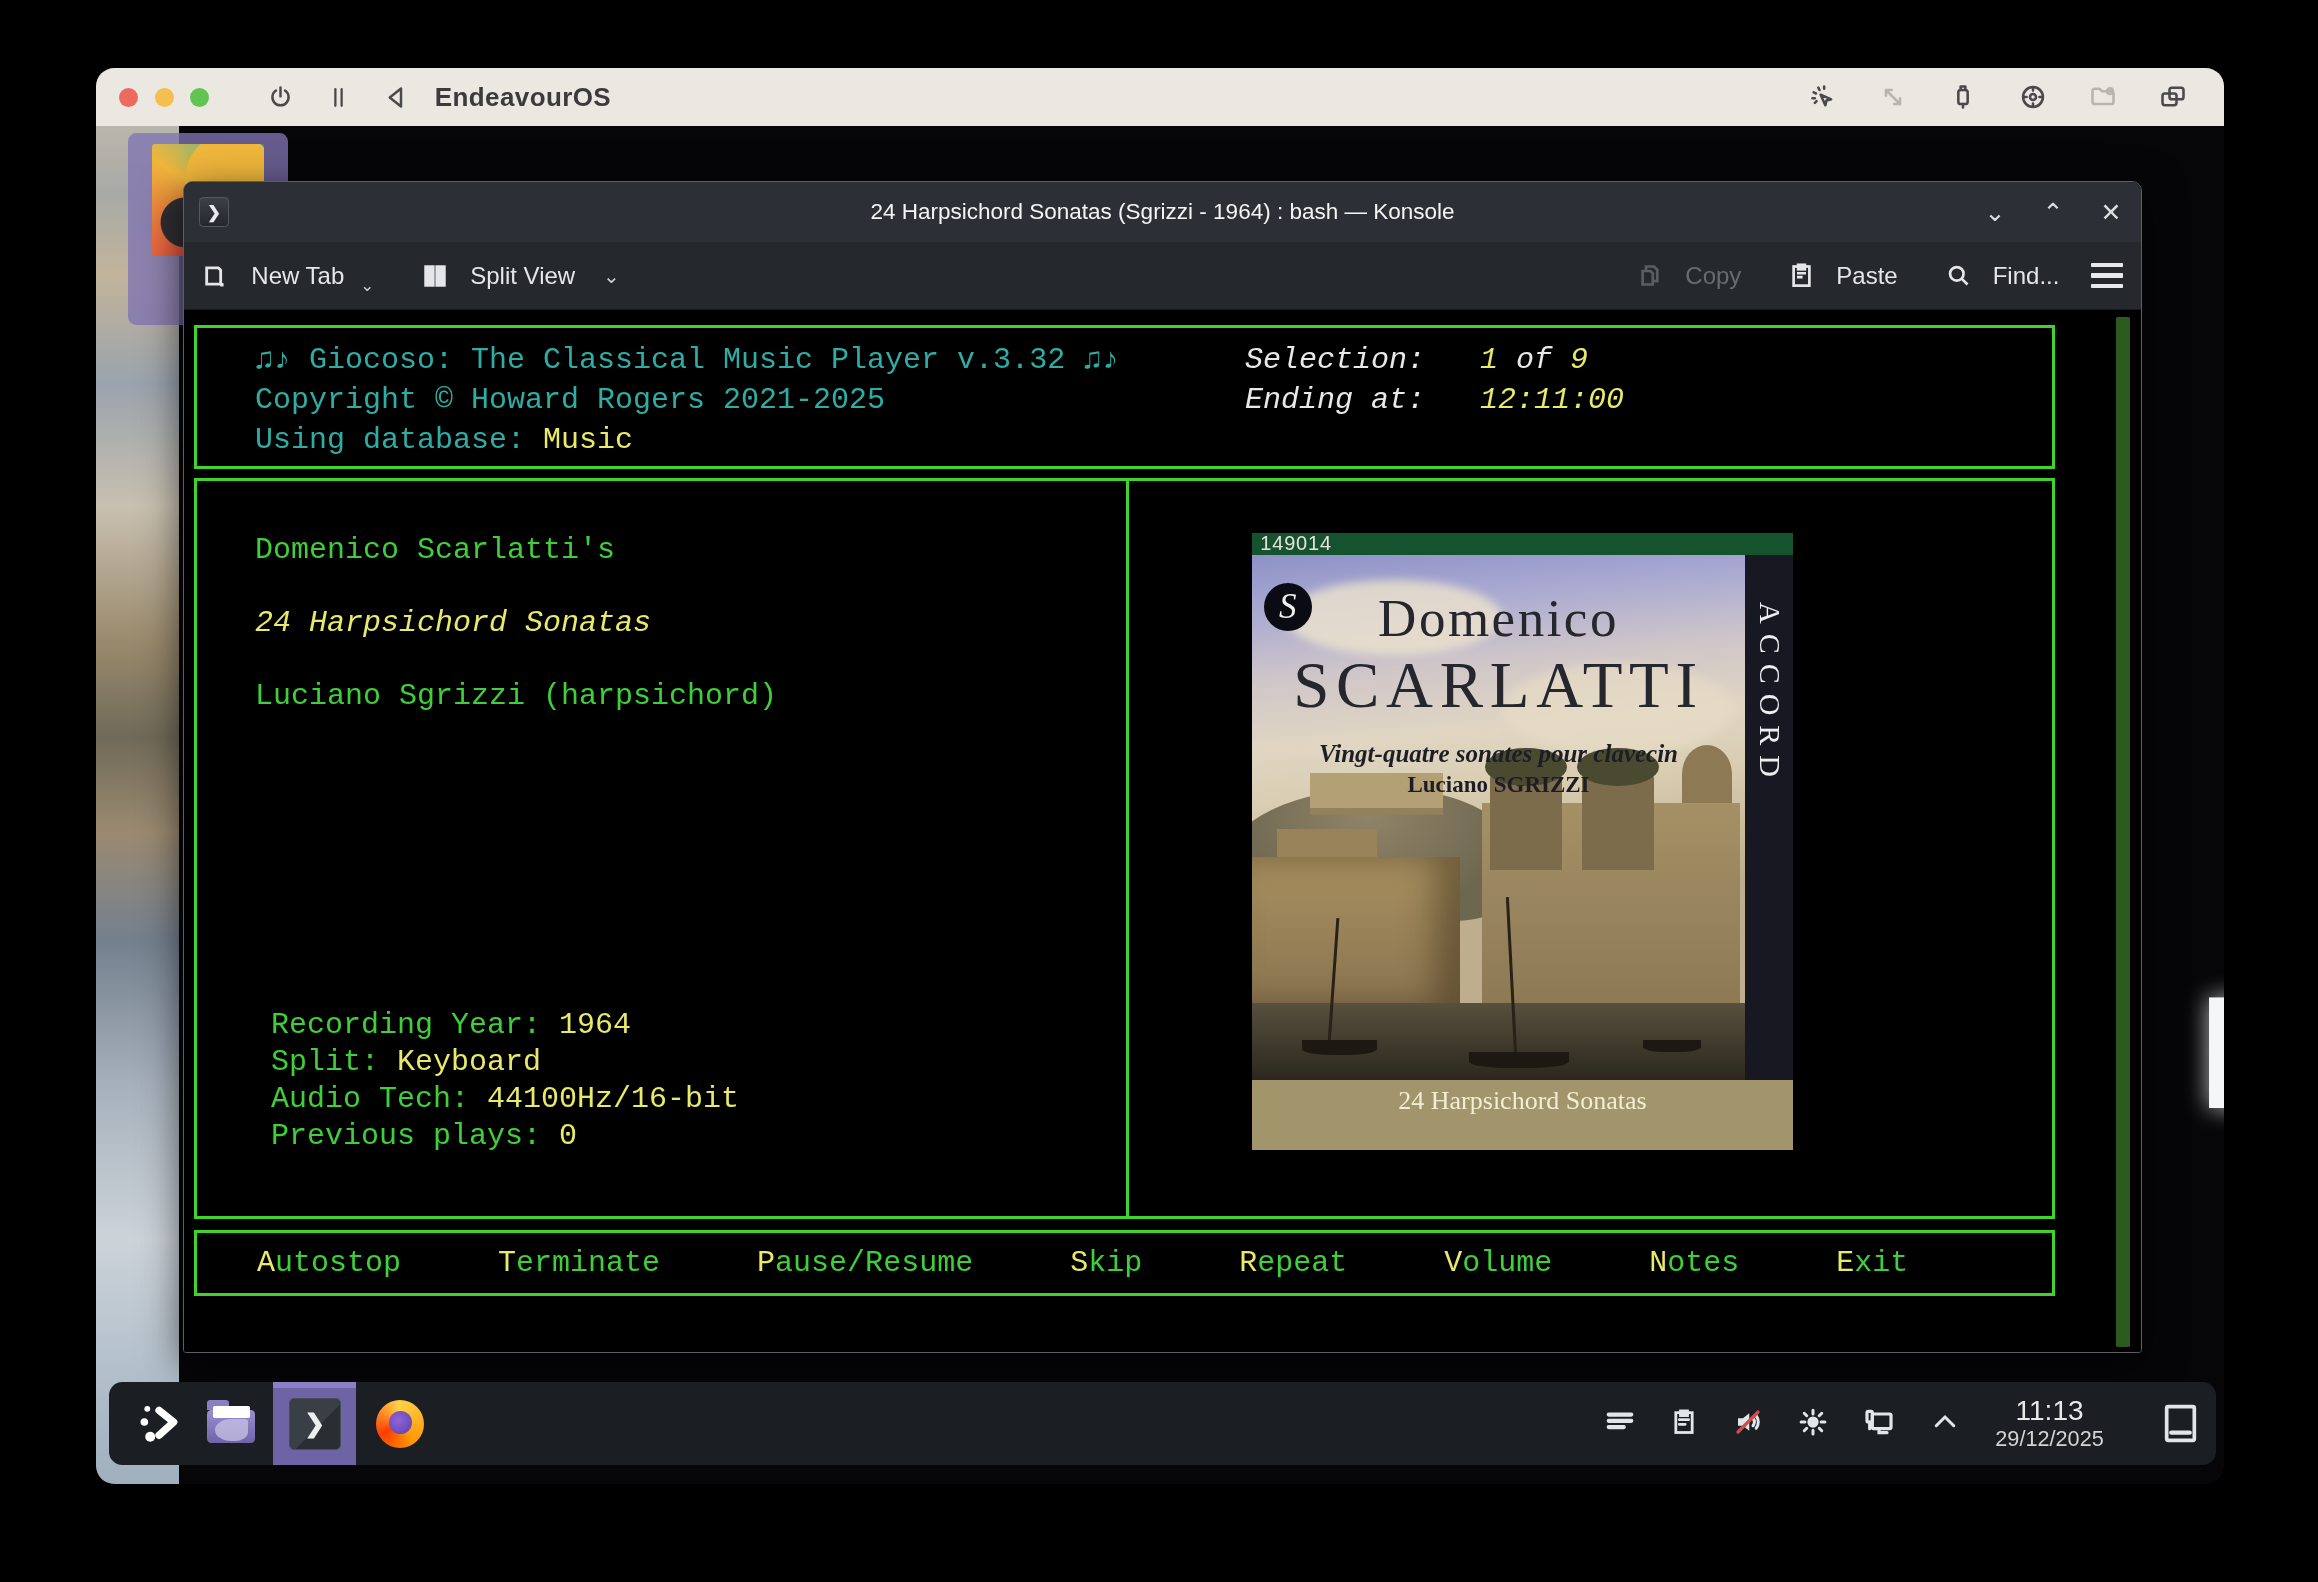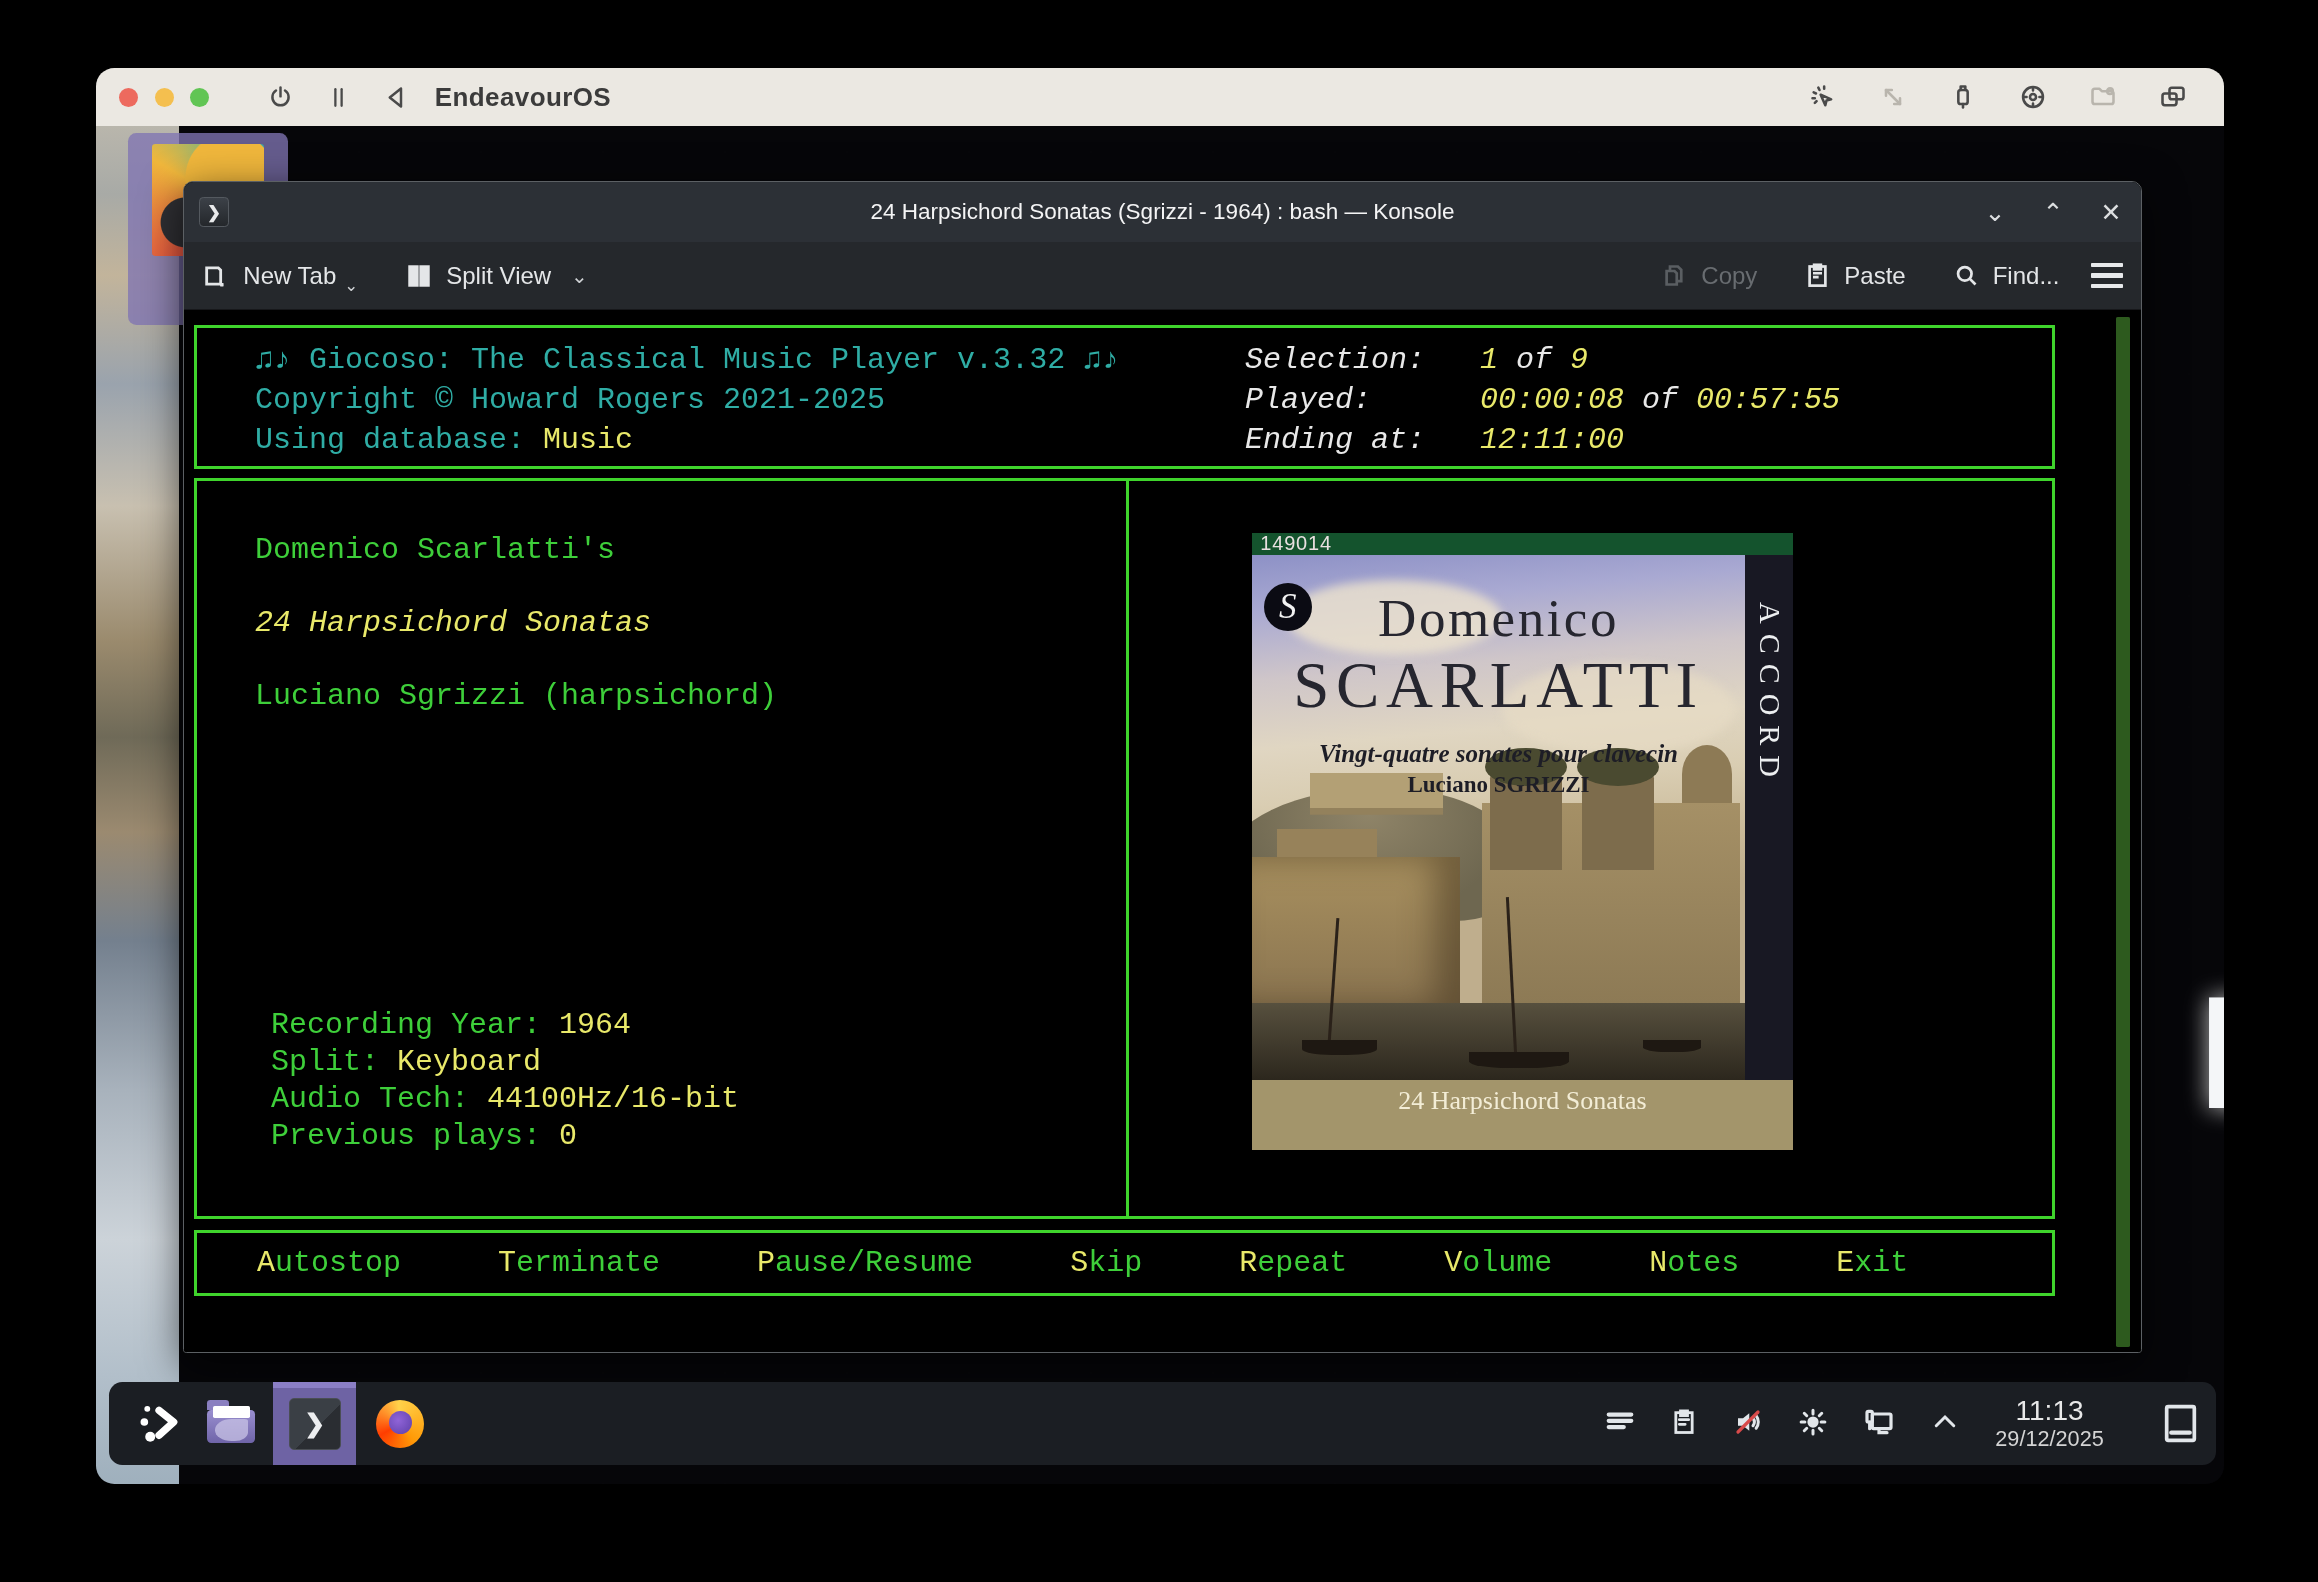--- a/index.html
+++ b/index.html
@@ -52,21 +52,21 @@
   .k-titlebar { position:absolute; left:0; top:0; right:0; height:60px; background:#2c3036;
     display:flex; align-items:center; padding:0 15px; }
   .k-appicon { width:30px; height:30px; border-radius:4.2px; border:0.8px solid #54595f;
     background:linear-gradient(#3c4148,#24272b); color:#e9eaec; font-size:16.7px; font-weight:bold;
     display:flex; align-items:center; justify-content:center; }
   .k-title { position:absolute; left:0; right:0; text-align:center; color:#f4f4f5; font-size:22.5px; }
   .k-controls { margin-left:auto; display:flex; gap:28px; z-index:2; }
   .k-ctl { color:#dcdee0; font-size:25px; width:30px; text-align:center; cursor:default; }
   .k-toolbar { position:absolute; left:0; top:60px; right:0; height:68px; background:#25282c;
     border-bottom:1.7px solid #17181b; display:flex; align-items:center; padding:0 18.3px; color:#e4e6e8; }
-  .tb-btn { display:flex; align-items:center; gap:13px; font-size:24px; margin-right:47px; }
+  .tb-btn { display:flex; align-items:center; gap:21px; font-size:24px; margin-right:47px; }
   .tb-btn svg { stroke:#e4e6e8; fill:none; stroke-width:2.4; }
   .tb-btn.dim { color:#686c70; } .tb-btn.dim svg { stroke:#5a5e62; }
   .mini-chevron { font-size:16.7px; color:#cfd2d5; transform:translateY(10px); margin-left:-5px; }
   .dd-chevron { font-size:20px; color:#cfd2d5; margin-left:6.7px; }
   .tb-right { margin-left:auto; display:flex; align-items:center; }
   .hamburger { width:32px; display:flex; flex-direction:column; gap:6.7px; margin-left:8.3px; }
   .hamburger i { display:block; height:4.2px; background:#e7e9eb; border-radius:0.8px; }
 
   
   .k-terminal { position:absolute; left:0; top:130px; right:0; bottom:0; background:#000;
@@ -317,21 +317,20 @@
           <div class="scroll-rail">
             <div class="scroll-thumb"></div>
           </div>
 
           <div class="tui-box box-header">
             <div class="hdr-line">♫♪ Giocoso: The Classical Music Player v.3.32 ♫♪</div>
             <div class="hdr-line">Copyright © Howard Rogers 2021-2025</div>
             <div class="hdr-line"><span class="teal">Using database: </span><span class="yellow">Music</span></div>
             <div class="hdr-right">
               <div class="hdr-row"><span class="lbl">Selection: </span><span class="yellow">1</span><span class="white"> of </span><span class="yellow">9</span></div>
-              <div class="hdr-row"><span class="lbl">Played: </span><span class="yellow">00:00:08</span><span class="white"> of </span><span class="yellow">00:57:55</span></div>
               <div class="hdr-row"><span class="lbl">Ending at: </span><span class="yellow">12:11:00</span></div>
             </div>
           </div>
 
           <div class="tui-box box-main">
             <div class="divider"></div>
             <div class="main-left">
               <div class="np-line np-composer">Domenico Scarlatti's</div>
               <div class="np-line np-work">24 Harpsichord Sonatas</div>
               <div class="np-line np-performer">Luciano Sgrizzi (harpsichord)</div>

